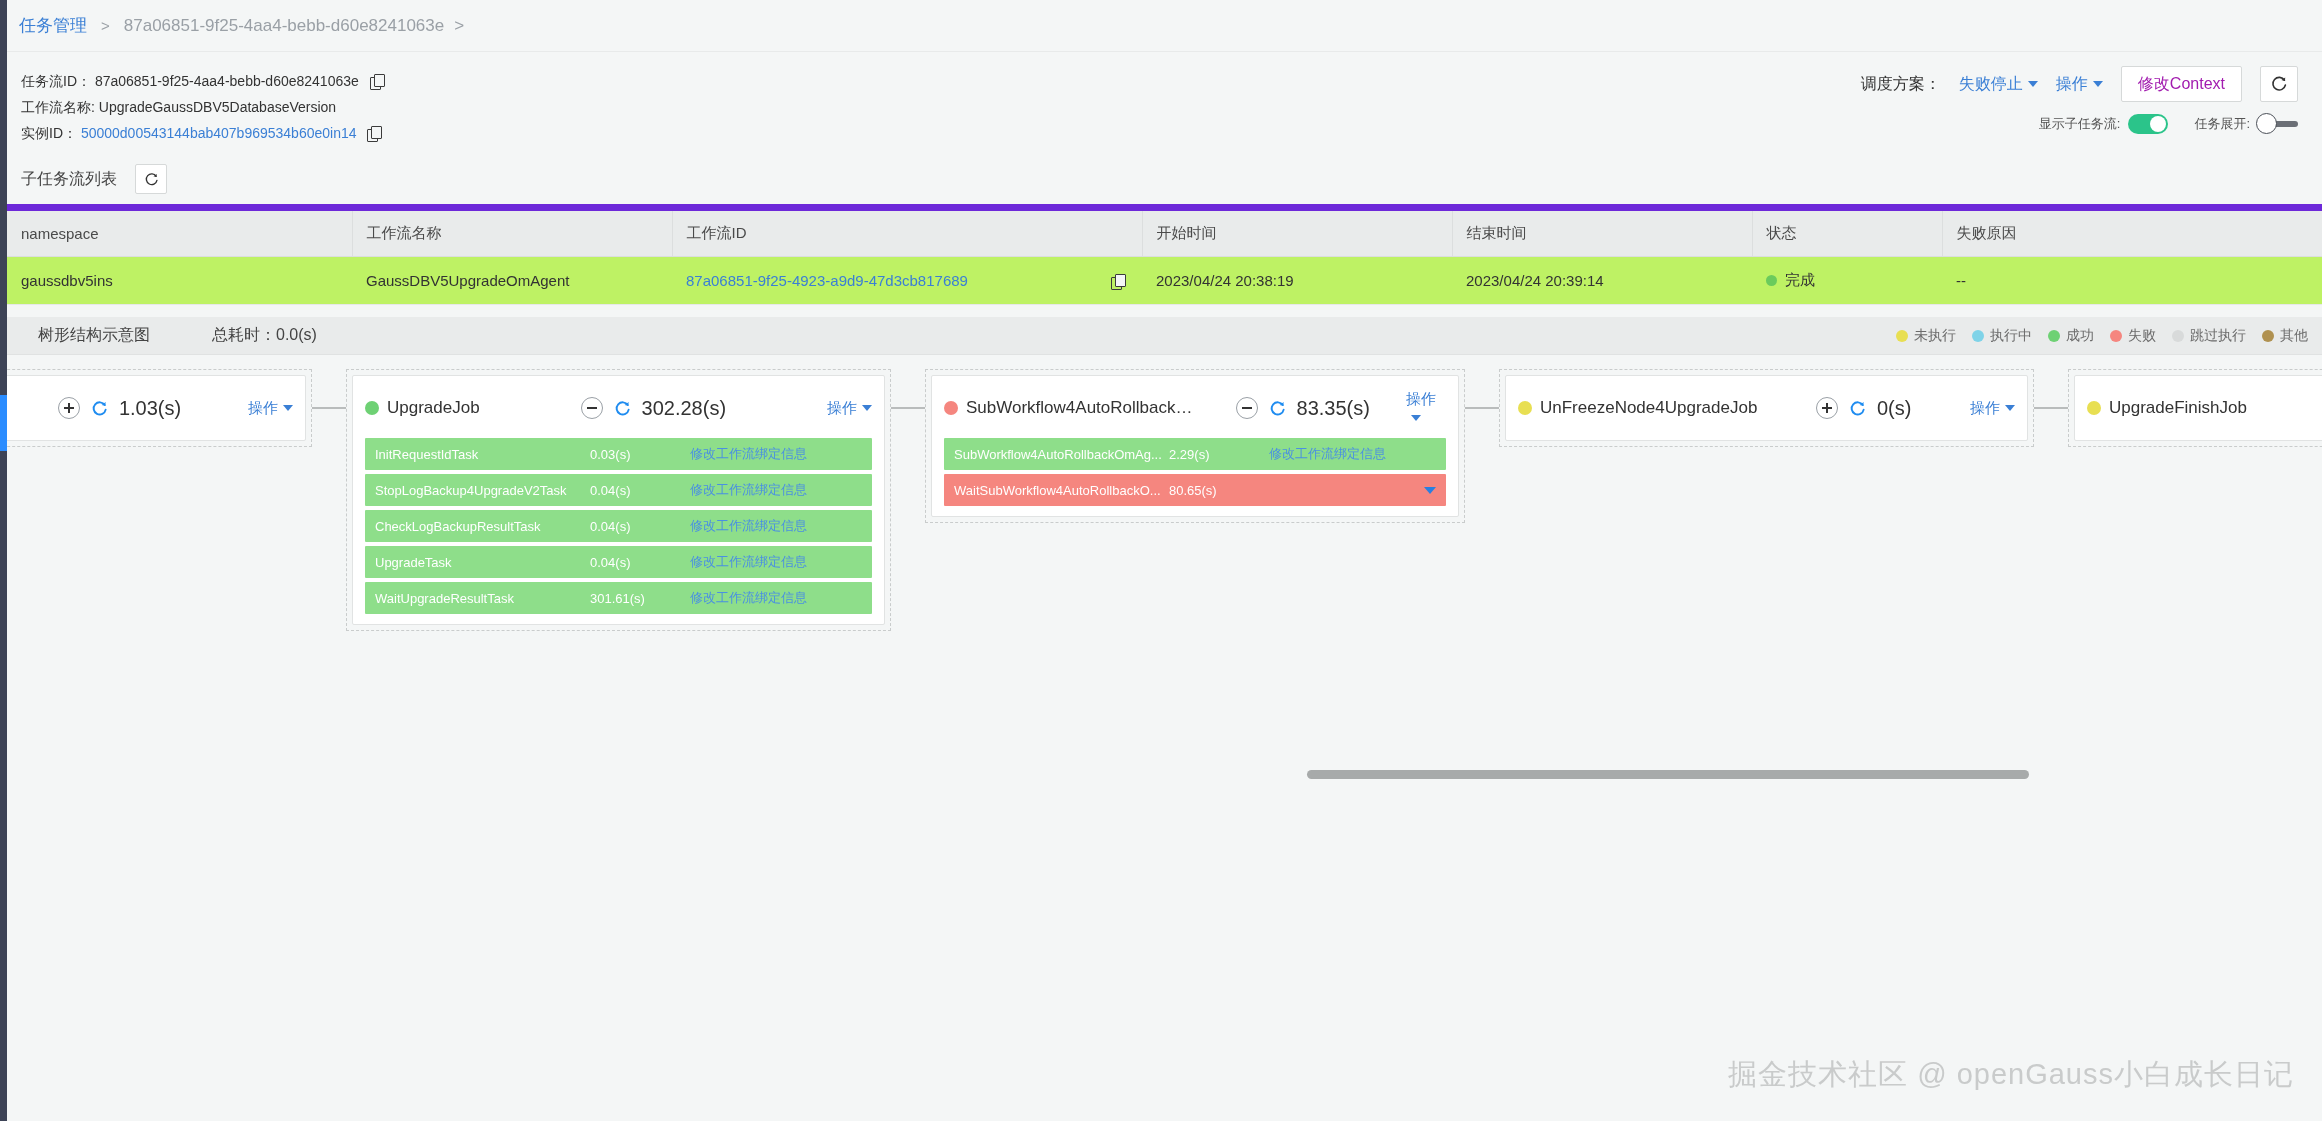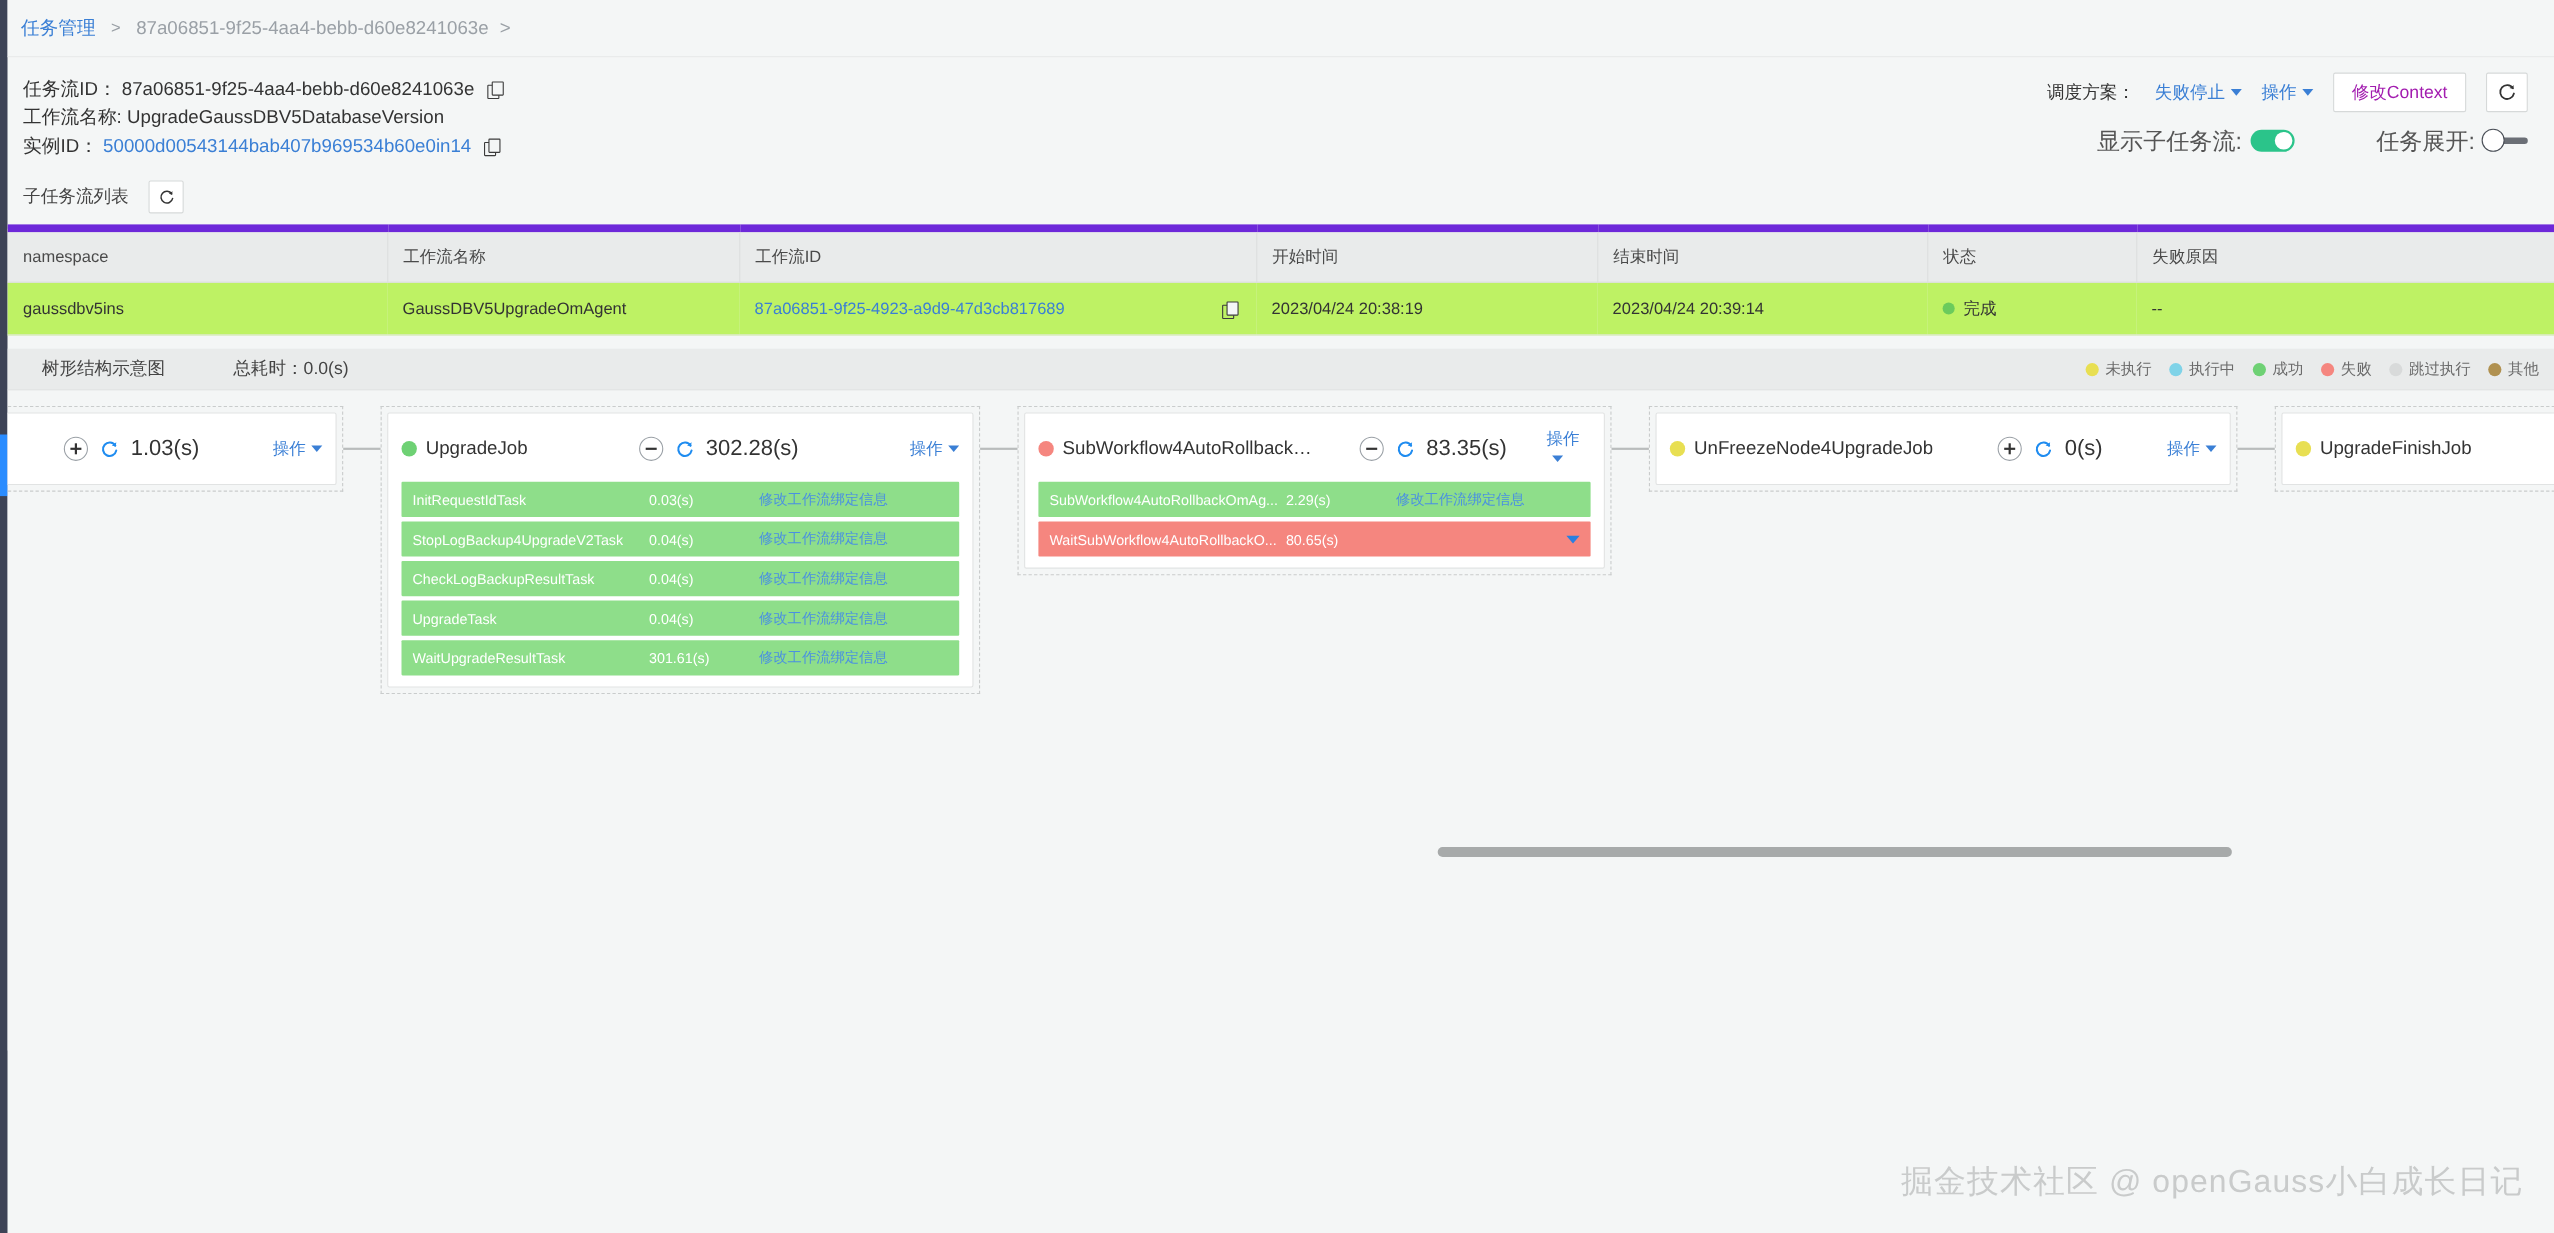--- a/index.html
+++ b/index.html
@@ -42,21 +42,21 @@
   #breadcrumb .bc-sep { color:#9aa0a6; margin:0 14px; font-size:15px; }
   #breadcrumb .bc-id { color:#9aa0a6; }
   #breadcrumb .bc-tail { color:#9aa0a6; margin-left:10px; }
 
   
   #info-header {
     position:relative;
     padding:16px 0 10px 14px;
     min-height:86px;
   }
-  .info-line { font-size:17px; line-height:26px; color:#333; white-space:nowrap; }
+  .info-line { font-size:14px; line-height:26px; color:#333; white-space:nowrap; }
   .info-line .lbl { color:#333; }
   .info-line .val { color:#333; }
   .info-line .val-link { color:#3a7fd5; }
   .copy-ico {
     display:inline-block; width:13px; height:14px; position:relative;
     margin-left:7px; vertical-align:-2px; cursor:pointer;
   }
   .copy-ico::before {
     content:""; position:absolute; left:0; top:3px; width:9px; height:11px;
     border:1.6px solid #3b3b3b; border-radius:1px; background:transparent;
@@ -87,21 +87,21 @@
     display:flex; align-items:center; justify-content:center;
     font-family:"Liberation Sans","DejaVu Sans",sans-serif;
   }
   .btn-icon-sq {
     width:38px; height:36px; background:#fff;
     border:1px solid #d6d9d9; border-radius:2px;
     display:flex; align-items:center; justify-content:center; cursor:pointer;
   }
   .hc-row2 { display:flex; align-items:center; gap:26px; }
   .toggle-wrap { display:flex; align-items:center; gap:8px; }
-  .toggle-lbl { font-size:21px; color:#555;margin-left:48px; }
+  .toggle-lbl { font-size:13px; color:#555; }
   .switch-on {
     width:40px; height:20px; border-radius:10px; background:#2bc48a;
     position:relative; cursor:pointer;
   }
   .switch-on .knob {
     position:absolute; right:2px; top:2px; width:16px; height:16px;
     border-radius:50%; background:#fff;
   }
   .switch-off {
     width:40px; height:6px; border-radius:3px; background:#6b6f76;

